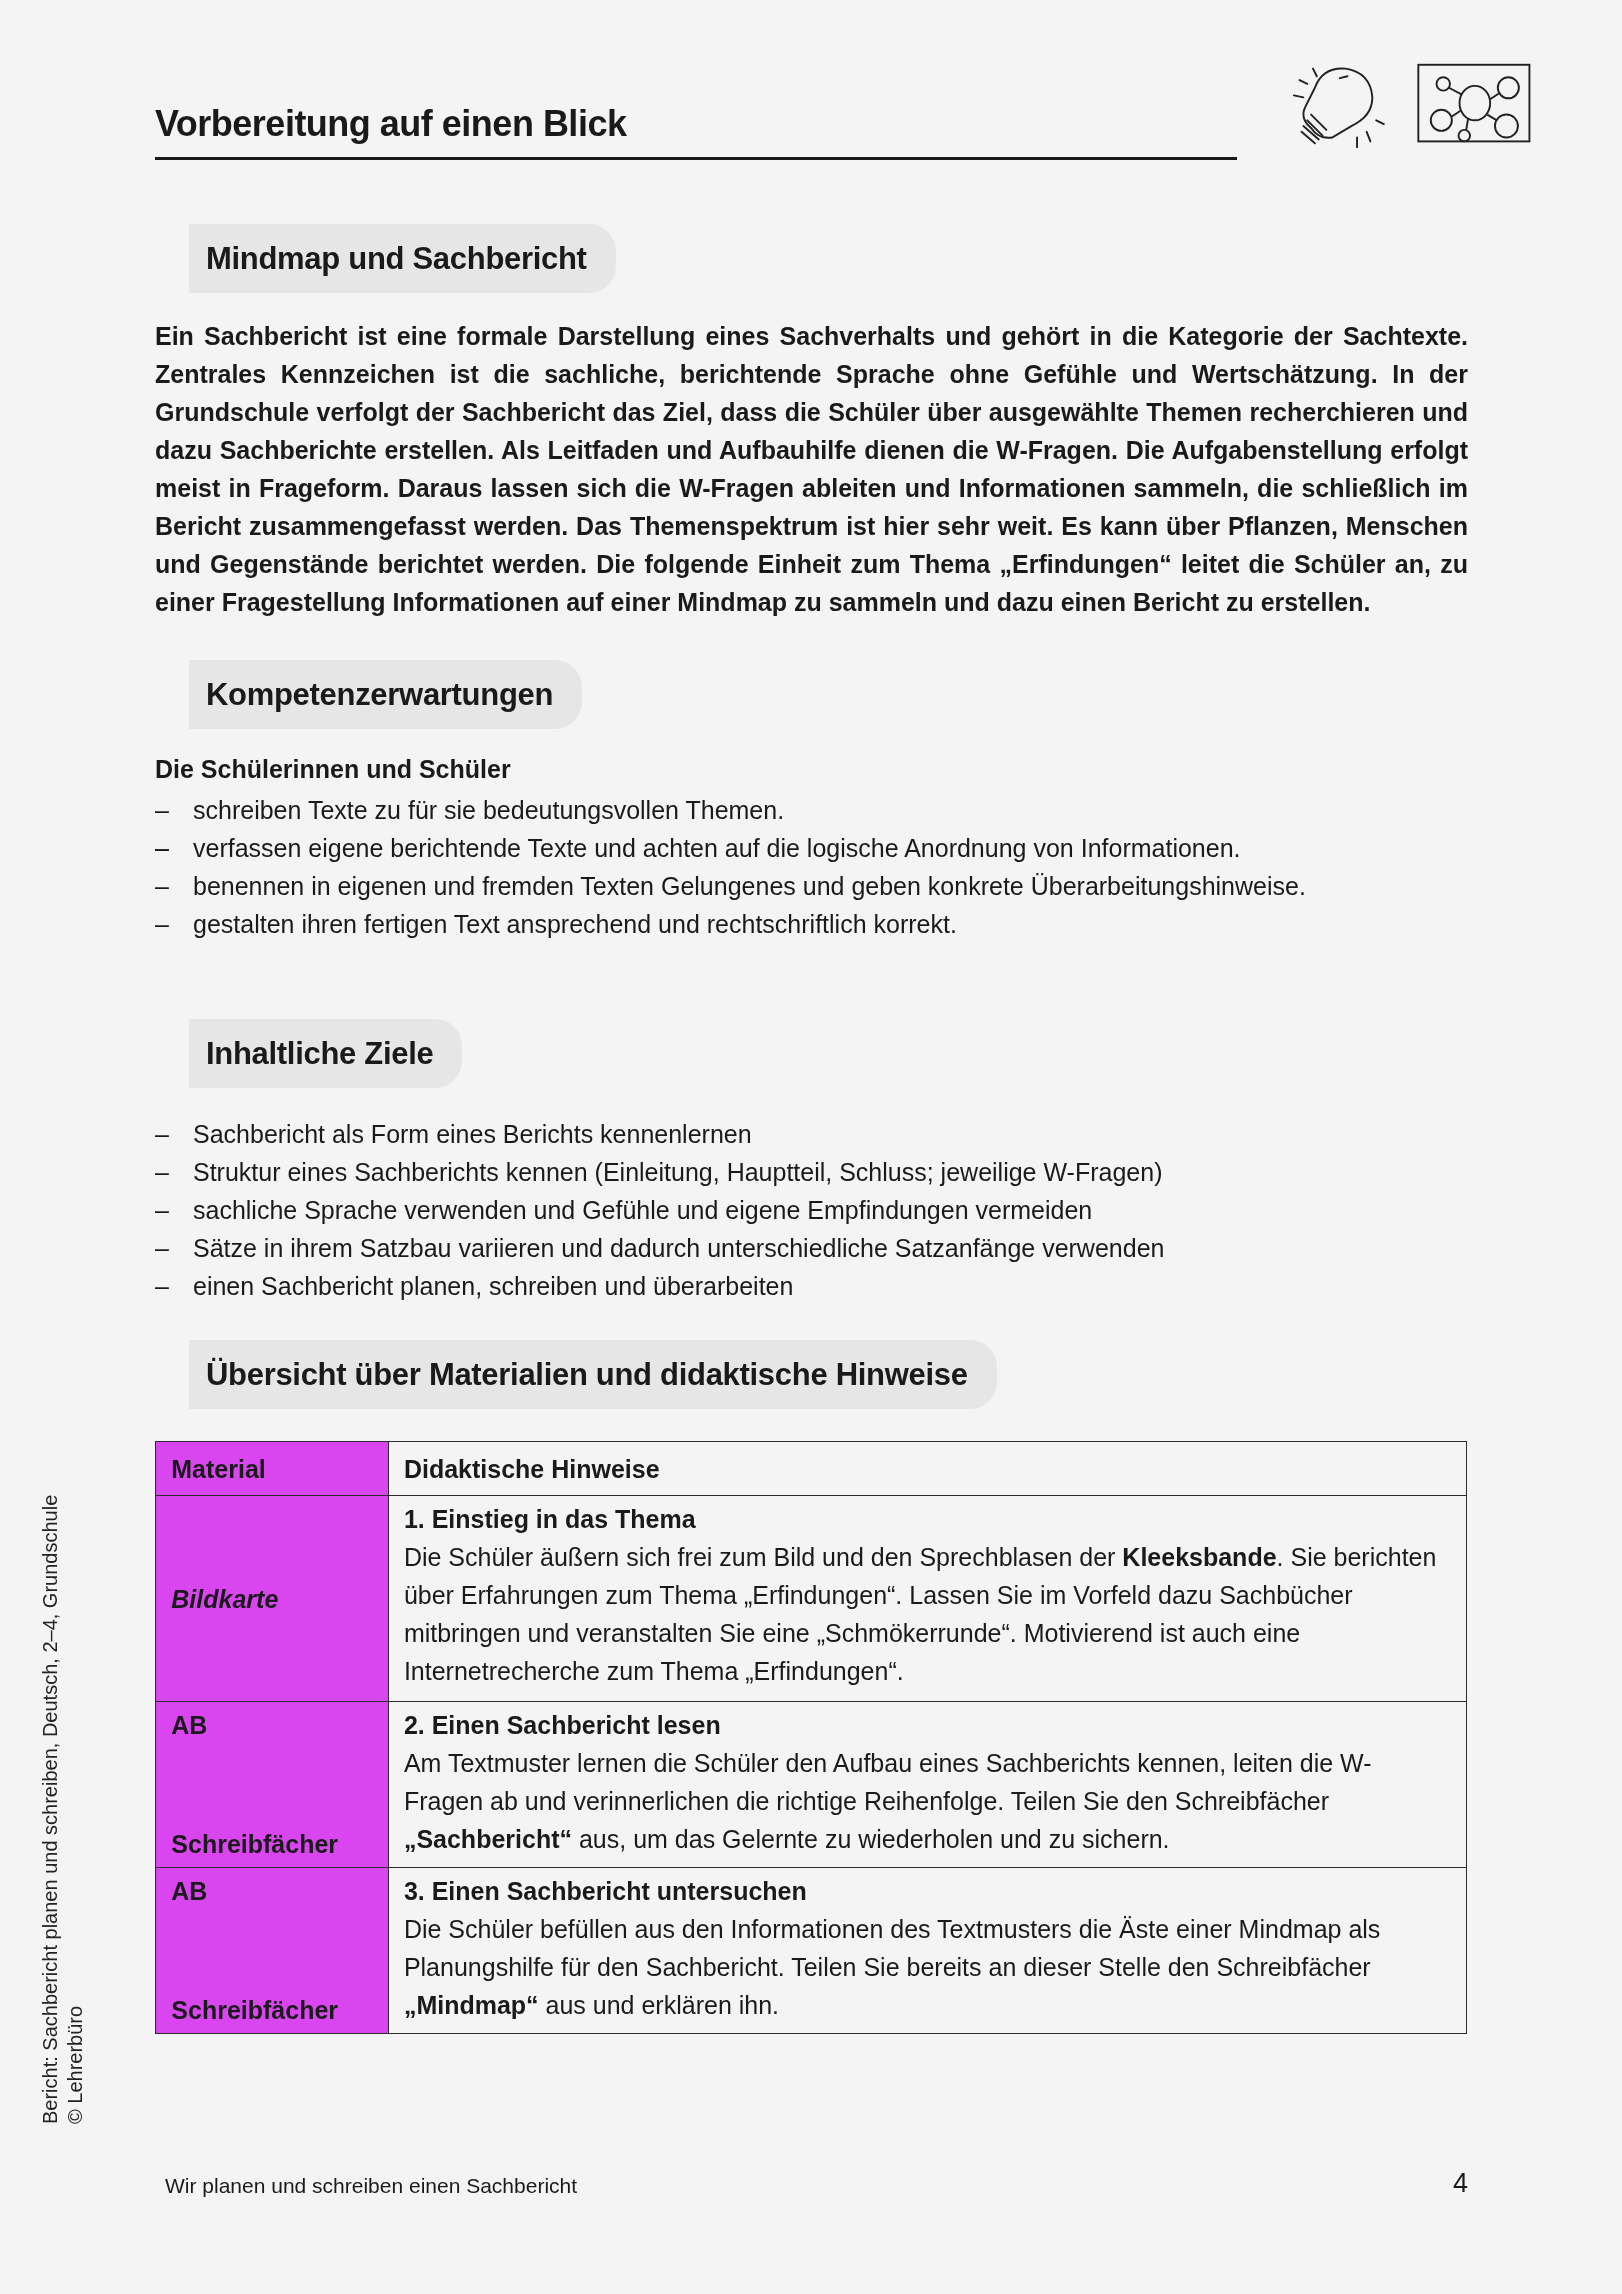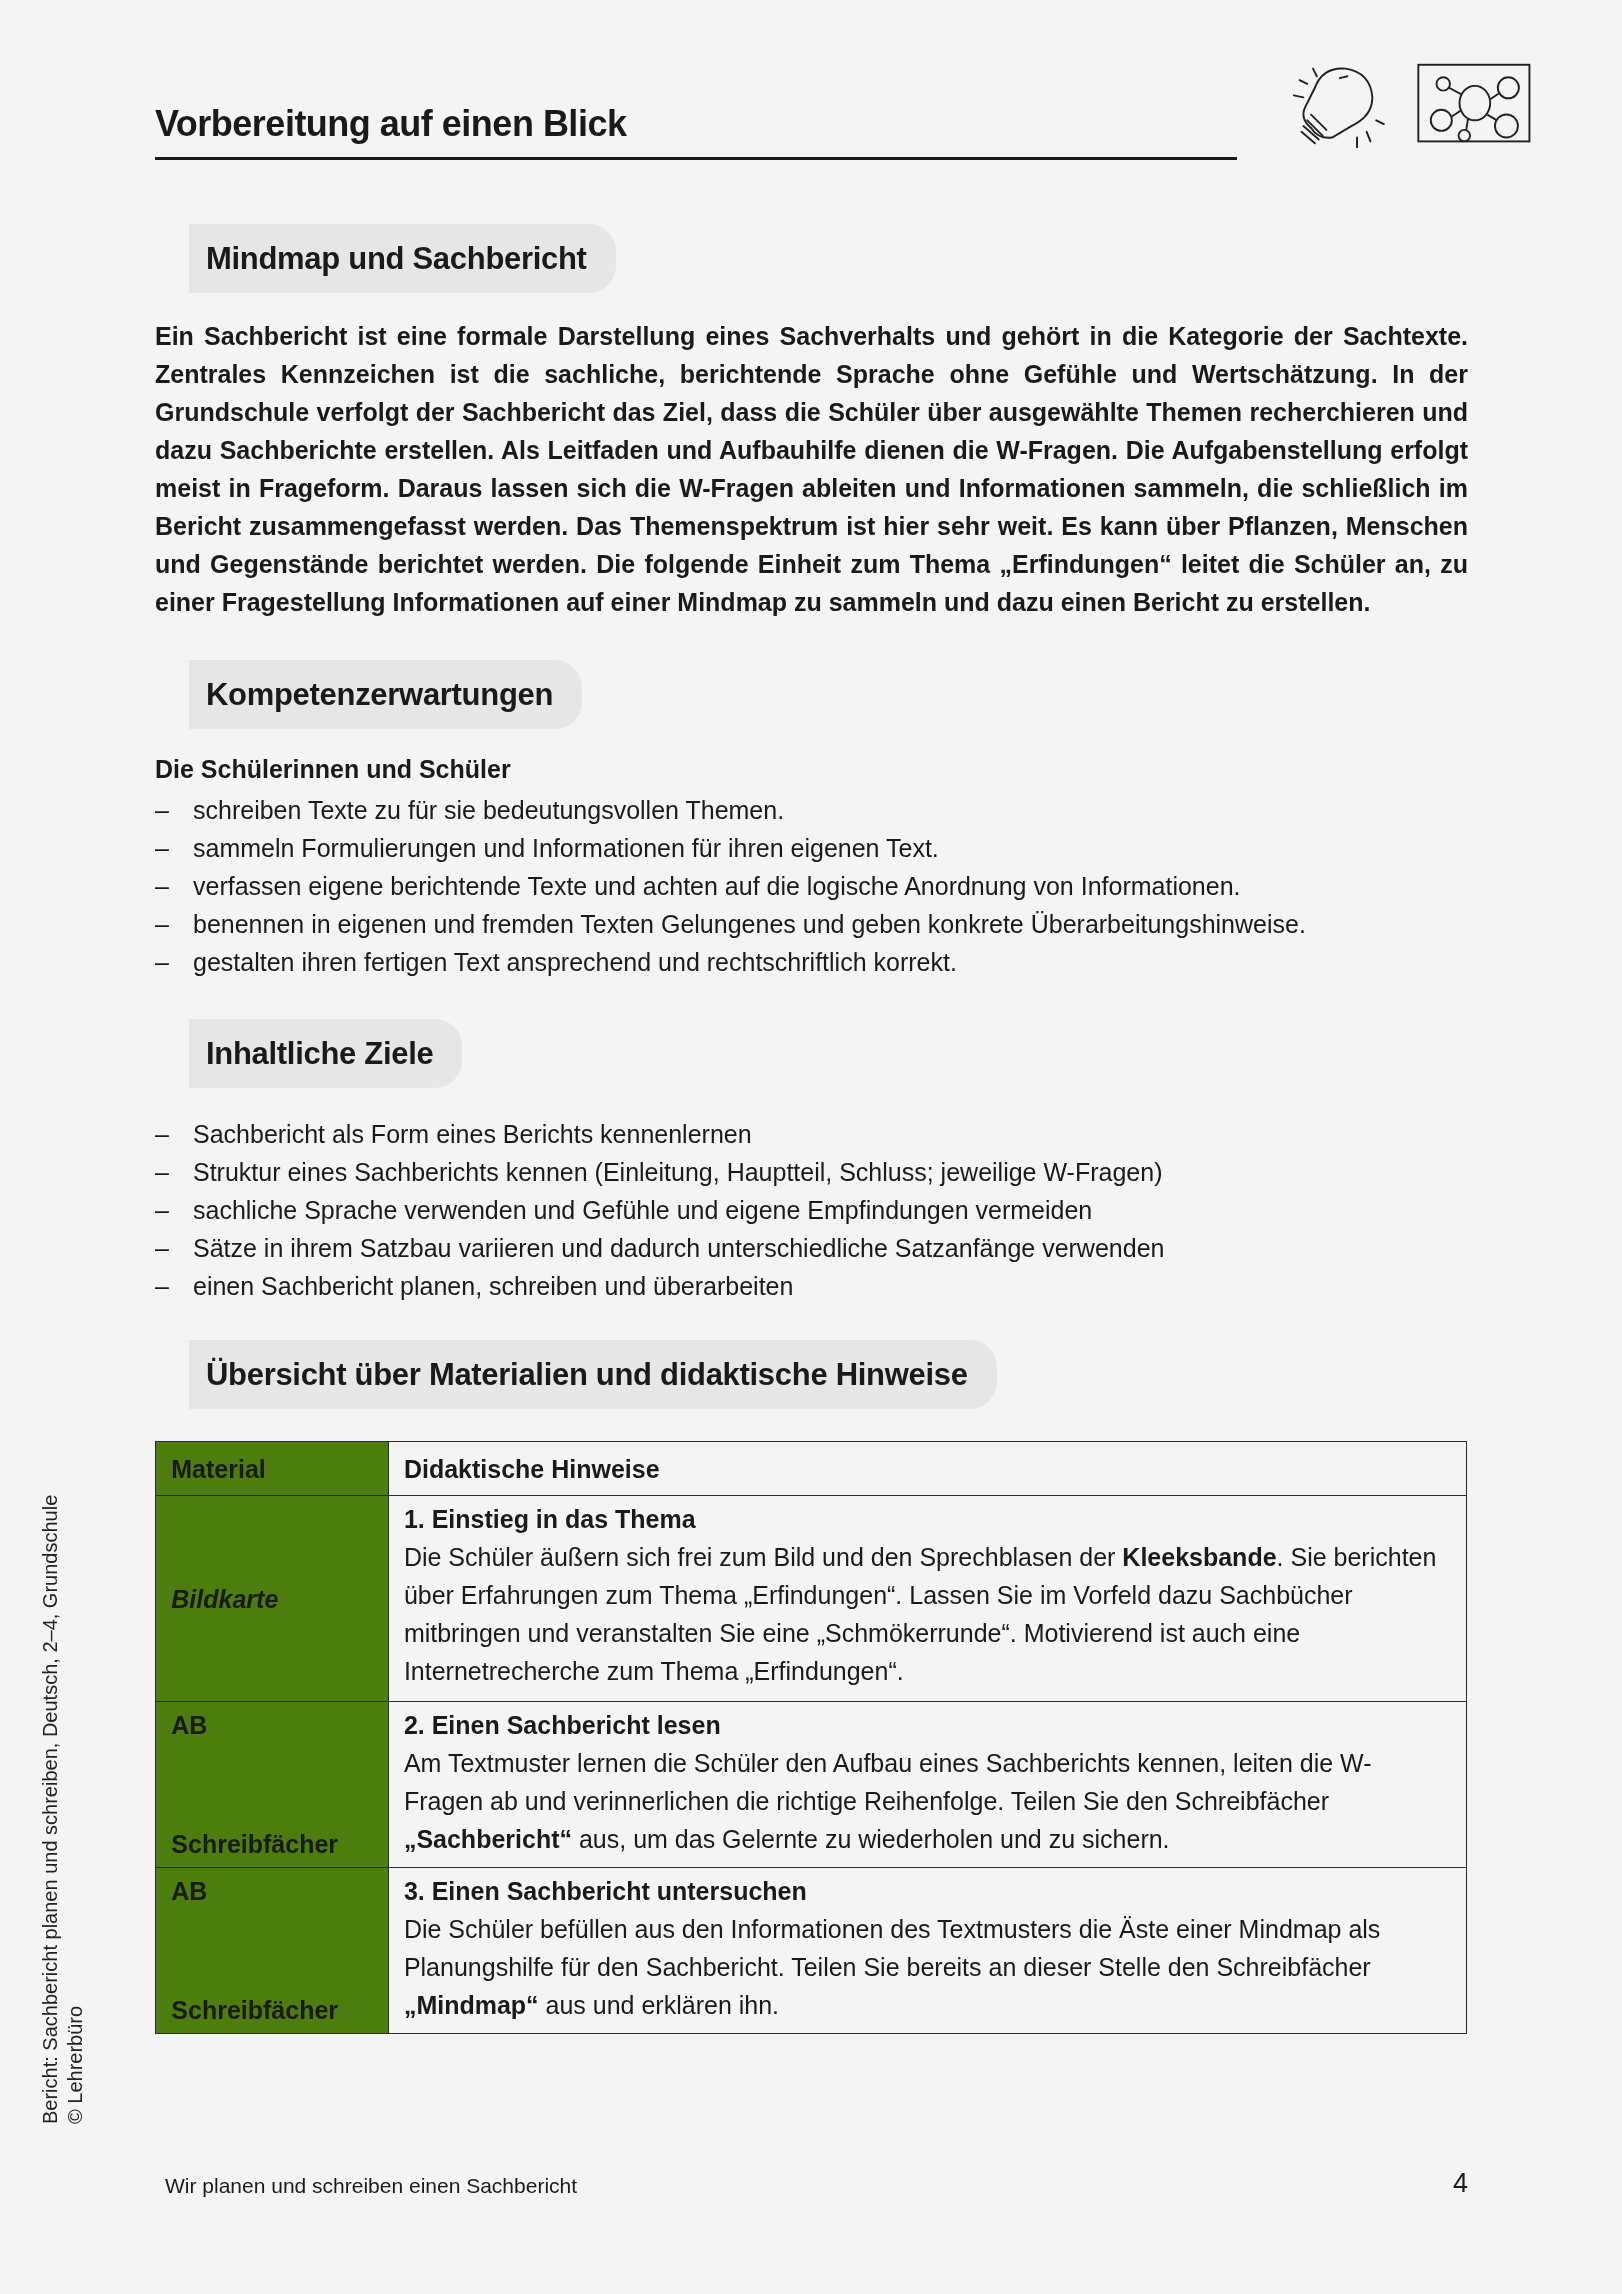--- a/index.html
+++ b/index.html
@@ -55,21 +55,21 @@
     border-collapse: collapse;
     font-size: 25px; line-height: 38px;
   }
   table.materials td, table.materials th {
     border: 1.9px solid #2b2b2b;
     vertical-align: top;
     padding: 3.8px 15.3px;
     text-align: left;
   }
   table.materials .col-mat {
-    width: 201px; background: #4d7c0f; font-weight: bold;
+    width: 201px; background: #d946ef; font-weight: bold;
   }
   table.materials th { font-weight: bold; padding: 7.6px 15.3px; }
   table.materials .col-hint { background: #f4f4f4; }
   .hint-title { font-weight: bold; display: block; }
   .side-text {
     position: absolute; left: 38px; top: 2124px;
     transform: rotate(-90deg); transform-origin: left top;
     font-size: 20px; line-height: 25px; white-space: nowrap;
     color: #222;
   }
@@ -109,21 +109,21 @@
   </svg>
 </div>
 
 <div class="section-pill" style="top:224px;">Mindmap und Sachbericht</div>
 <p class="body-text" style="top:317px;">Ein Sachbericht ist eine formale Darstellung eines Sachverhalts und gehört in die Kategorie der Sachtexte. Zentrales Kennzeichen ist die sachliche, berichtende Sprache ohne Gefühle und Wertschätzung. In der Grundschule verfolgt der Sachbericht das Ziel, dass die Schüler über ausgewählte Themen recherchieren und dazu Sachberichte erstellen. Als Leitfaden und Aufbauhilfe dienen die W-Fragen. Die Aufgabenstellung erfolgt meist in Frageform. Daraus lassen sich die W-Fragen ableiten und Informationen sammeln, die schließlich im Bericht zusammengefasst werden. Das Themenspektrum ist hier sehr weit. Es kann über Pflanzen, Menschen und Gegenstände berichtet werden. Die folgende Einheit zum Thema „Erfindungen“ leitet die Schüler an, zu einer Fragestellung Informationen auf einer Mindmap zu sammeln und dazu einen Bericht zu erstellen.</p>
 
 <div class="section-pill" style="top:660px;">Kompetenzerwartungen</div>
 <p class="list-heading" style="top:755px;">Die Schülerinnen und Schüler</p>
 <ul class="dash-list" style="top:791px;">
   <li><span class="dash">–</span><span>schreiben Texte zu für sie bedeutungsvollen Themen.</span></li>
-  <li><span class="dash">–</span><span>sammeln Formulierungen und Informationen für ihren eigenen Text.</span></li>
+  <li><span class="dash">–</span></li>
   <li><span class="dash">–</span><span>verfassen eigene berichtende Texte und achten auf die logische Anordnung von Informationen.</span></li>
   <li><span class="dash">–</span><span>benennen in eigenen und fremden Texten Gelungenes und geben konkrete Überarbeitungshinweise.</span></li>
   <li><span class="dash">–</span><span>gestalten ihren fertigen Text ansprechend und rechtschriftlich korrekt.</span></li>
 </ul>
 
 <div class="section-pill" style="top:1019px;">Inhaltliche Ziele</div>
 <ul class="dash-list" style="top:1115px;">
   <li><span class="dash">–</span><span>Sachbericht als Form eines Berichts kennenlernen</span></li>
   <li><span class="dash">–</span><span>Struktur eines Sachberichts kennen (Einleitung, Hauptteil, Schluss; jeweilige W-Fragen)</span></li>
   <li><span class="dash">–</span><span>sachliche Sprache verwenden und Gefühle und eigene Empfindungen vermeiden</span></li>

